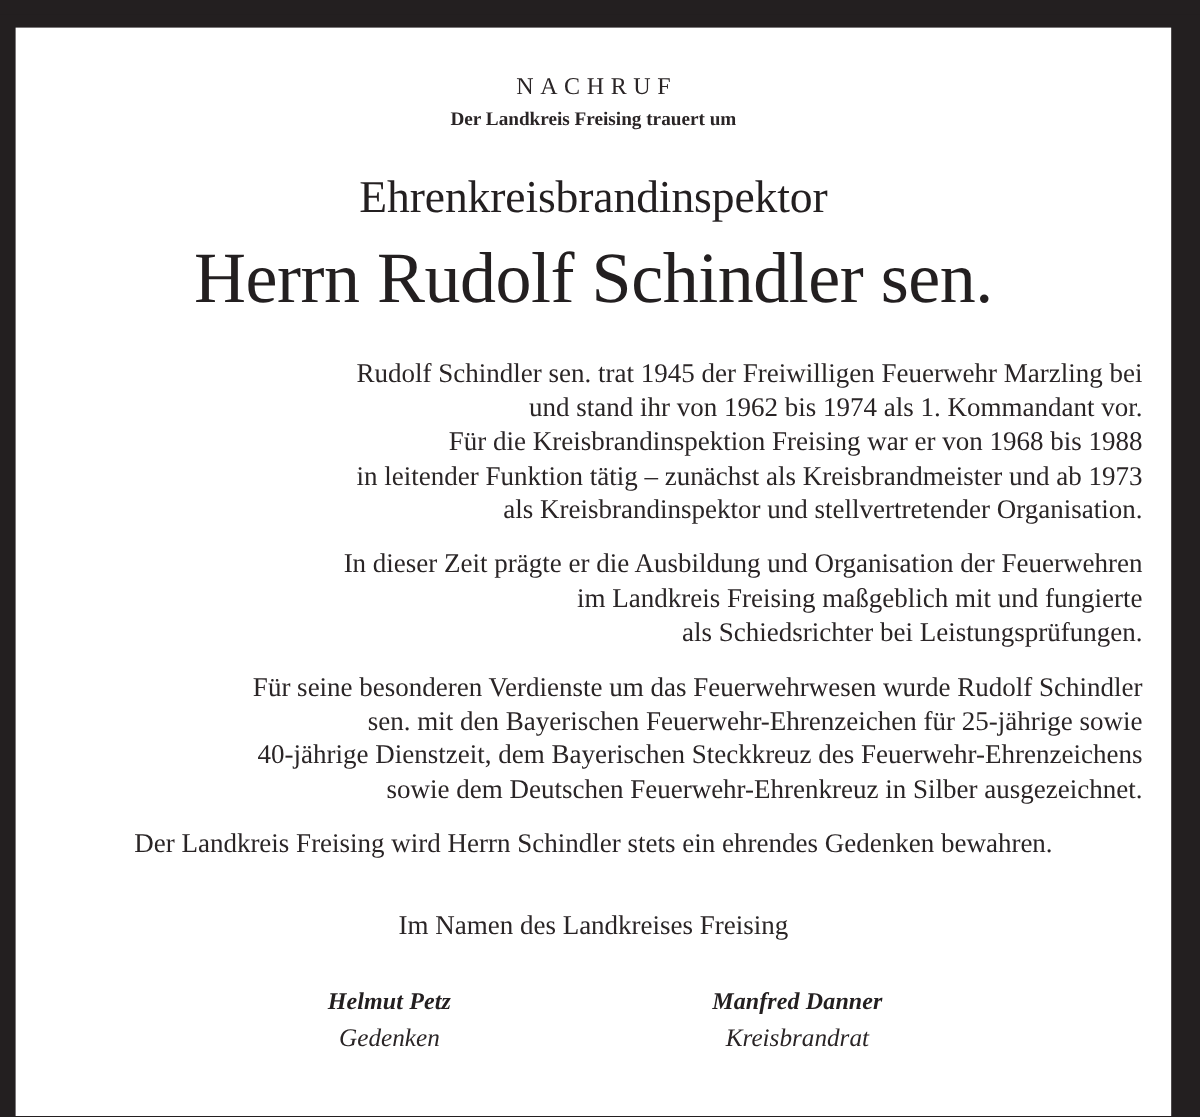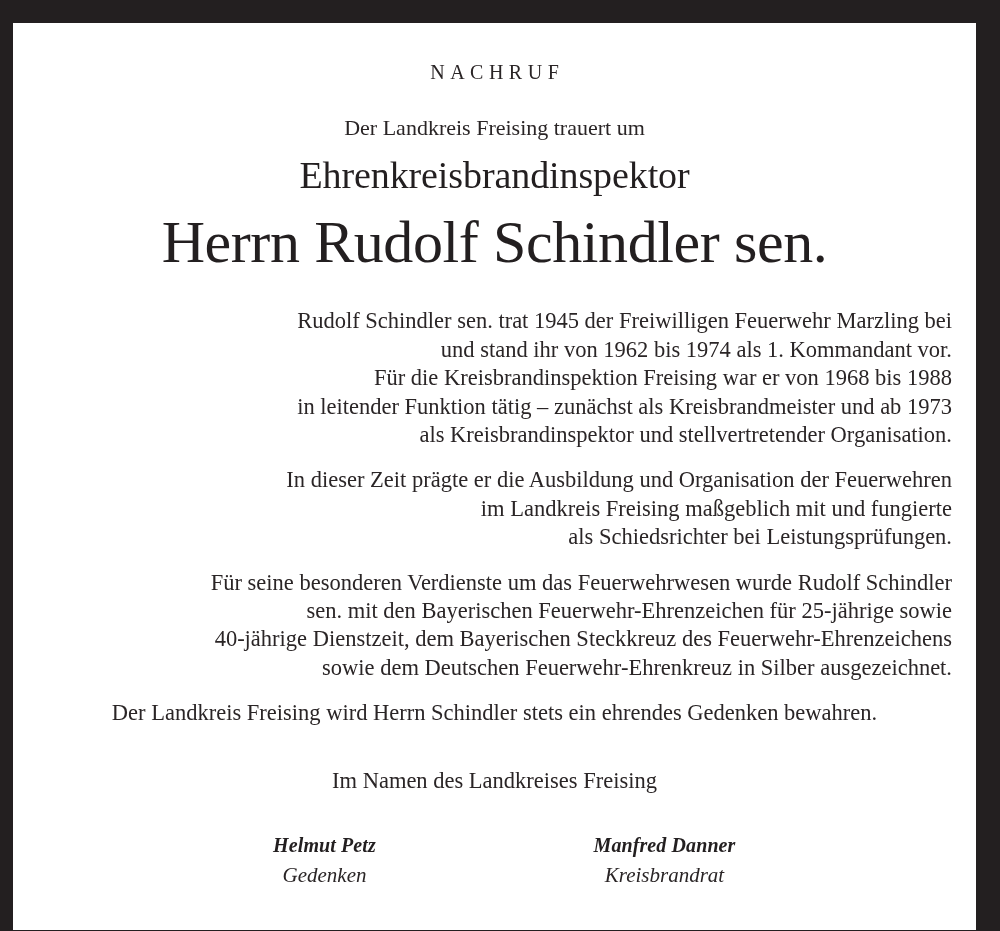--- a/index.html
+++ b/index.html
@@ -41,32 +41,32 @@
     font-size: 20px;
     letter-spacing: 5.5px;
     text-indent: 5.5px;
     color: #2a2526;
     margin-top: 38px;
     line-height: 1.1;
     font-weight: 400;
   }
 
   .trauert {
-    font-size: 22px;
+    font-size: 16px;
     color: #2a2526;
-    margin-top: 32px;
+    margin-top: 8px;
     line-height: 1.15;
-    font-weight: 400;
+    font-weight: 700;
   }
 
   .rank-title {
     font-size: 38px;
     font-weight: 400;
     color: #231f20;
-    margin-top: 15px;
+    margin-top: 36px;
     line-height: 1.1;
     letter-spacing: -0.1px;
     text-align: center;
   }
 
   .person-name {
     font-size: 60px;
     font-weight: 400;
     color: #231f20;
     margin-top: 12px;

